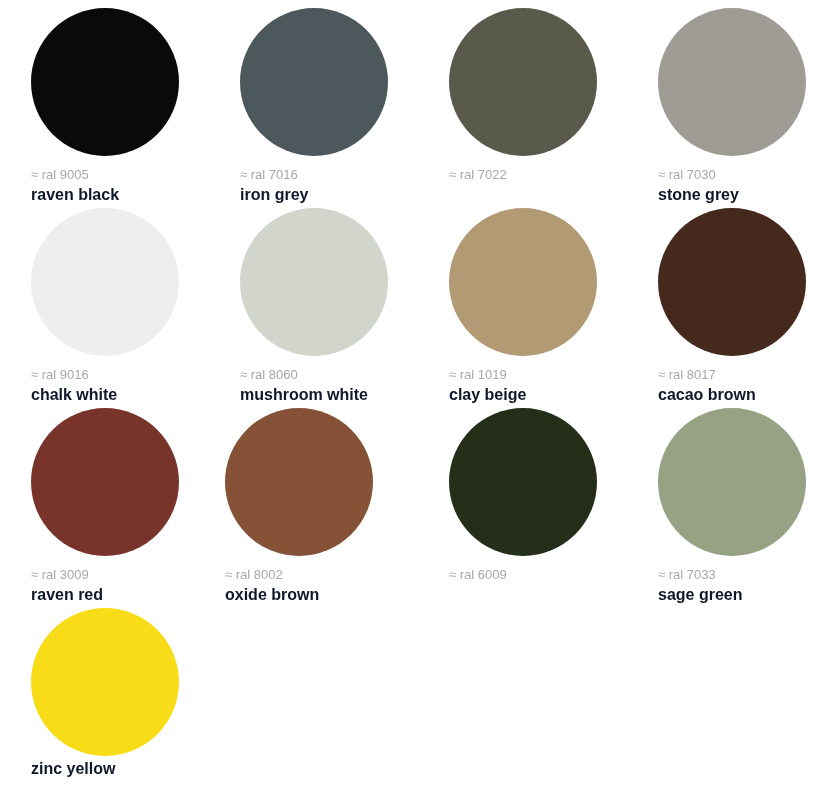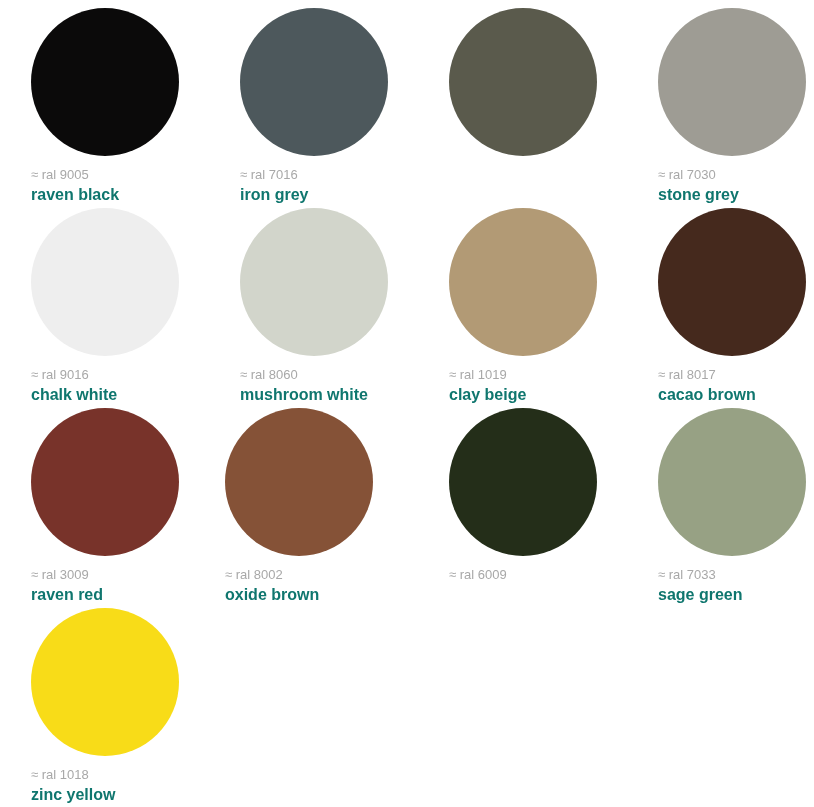--- a/index.html
+++ b/index.html
@@ -44,21 +44,21 @@
     color: #a8a8a8;
     margin-left: 31px;
     margin-top: 11px;
     white-space: nowrap;
     font-weight: 400;
   }
 
   .swatch-name {
     font-size: 16px;
     line-height: 19px;
-    color: #0f766e;
+    color: #0f172a;
     font-weight: bold;
     margin-left: 31px;
     margin-top: 3px;
     white-space: nowrap;
   }
 </style>
 </head>
 <body>
 
 <div id="palette-grid" style="background: rgb(255, 255, 255);">
@@ -67,20 +67,21 @@
       <div class="swatch-code">≈ ral 9005</div>
       <div class="swatch-name">raven black</div>
     </div>
     <div class="swatch-cell" style="left: 209px; top: 8px;">
       <div class="swatch-disc" style="background-color: rgb(77, 88, 92);"></div>
       <div class="swatch-code">≈ ral 7016</div>
       <div class="swatch-name">iron grey</div>
     </div>
     <div class="swatch-cell" style="left: 418px; top: 8px;">
       <div class="swatch-disc" style="background-color: rgb(90, 90, 76);"></div>
+      <div class="swatch-code">≈ ral 7022</div>
     </div>
     <div class="swatch-cell" style="left: 627px; top: 8px;">
       <div class="swatch-disc" style="background-color: rgb(158, 156, 148);"></div>
       <div class="swatch-code">≈ ral 7030</div>
       <div class="swatch-name">stone grey</div>
     </div>
     <div class="swatch-cell" style="left: 0px; top: 208px;">
       <div class="swatch-disc" style="background-color: rgb(238, 238, 238);"></div>
       <div class="swatch-code">≈ ral 9016</div>
       <div class="swatch-name">chalk white</div>
@@ -114,16 +115,15 @@
       <div class="swatch-disc" style="background-color: rgb(36, 46, 25);"></div>
       <div class="swatch-code">≈ ral 6009</div>
     </div>
     <div class="swatch-cell" style="left: 627px; top: 408px;">
       <div class="swatch-disc" style="background-color: rgb(151, 161, 132);"></div>
       <div class="swatch-code">≈ ral 7033</div>
       <div class="swatch-name">sage green</div>
     </div>
     <div class="swatch-cell" style="left: 0px; top: 608px;">
       <div class="swatch-disc" style="background-color: rgb(248, 220, 24);"></div>
-      <div class="swatch-code">≈ ral 1018</div>
       <div class="swatch-name">zinc yellow</div>
     </div>
   </div>
 
 </body></html>

